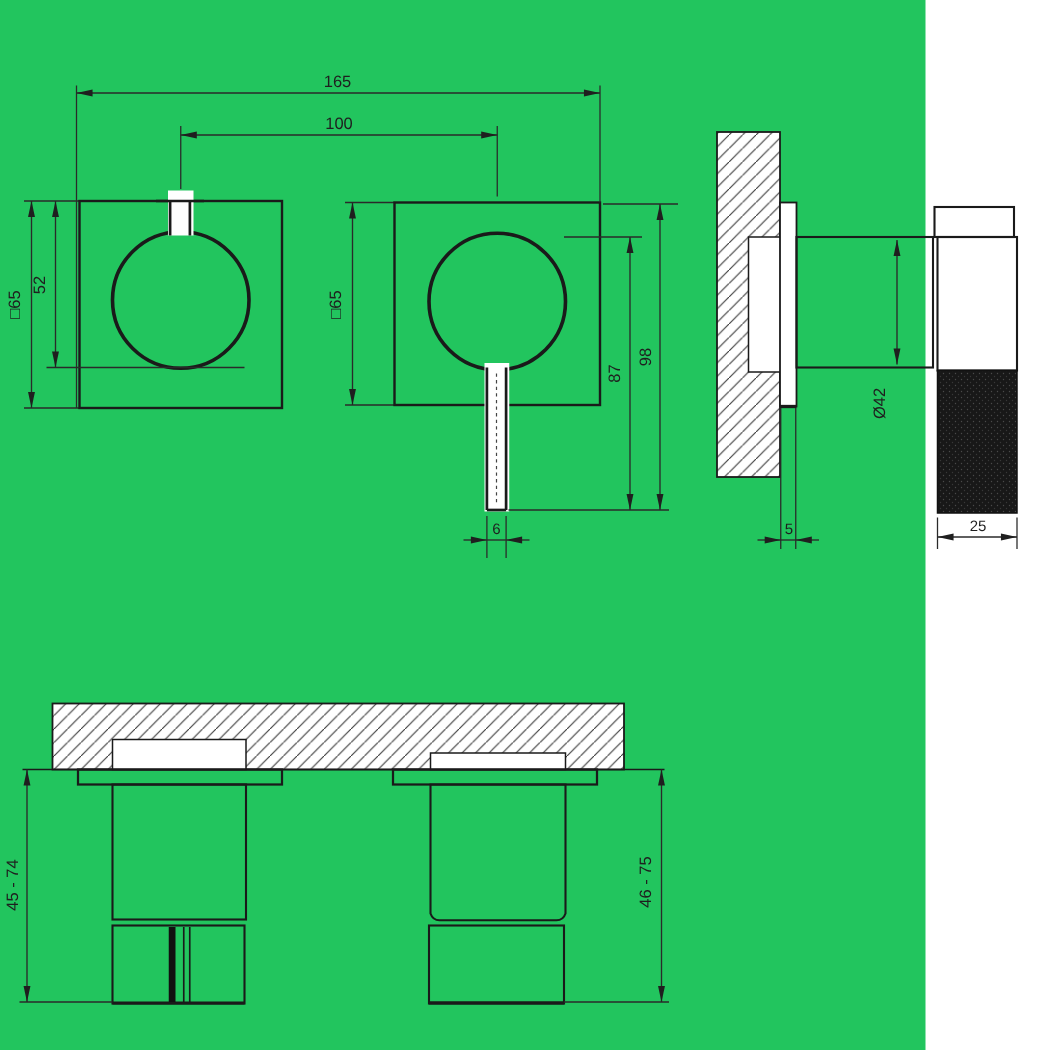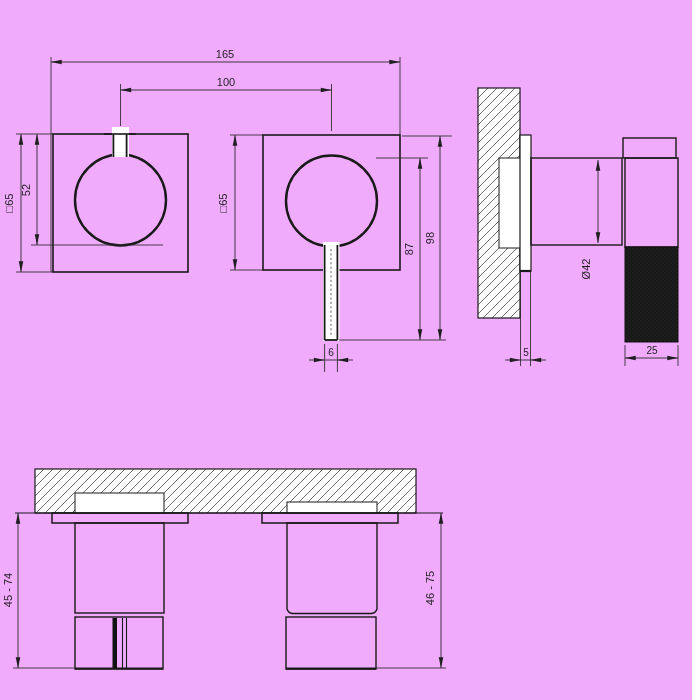--- a/index.html
+++ b/index.html
@@ -1,16 +1,16 @@
 <!DOCTYPE html>
 <html><head>
 <meta charset="utf-8">
 <style>
   html,body{margin:0;padding:0;background:#ffffff;}
-  .sheet{width:692px;height:700px;background:#f0abfc;position:relative;font-family:"Liberation Sans","DejaVu Sans",sans-serif;}
+  .sheet{width:617px;height:700px;background:#22c55e;position:relative;font-family:"Liberation Sans","DejaVu Sans",sans-serif;}
   svg{display:block;}
   text{fill:#1f1f1f;font-family:"Liberation Sans","DejaVu Sans",sans-serif;font-size:11px;}
   text.small{font-size:10px;}
   .obj{stroke:#1a1a1a;fill:none;}
   .dim{stroke:#2a2a2a;stroke-width:0.9;fill:none;}
   .ext{stroke:#2a2a2a;stroke-width:0.85;fill:none;}
 </style>
 </head>
 <body>
 

